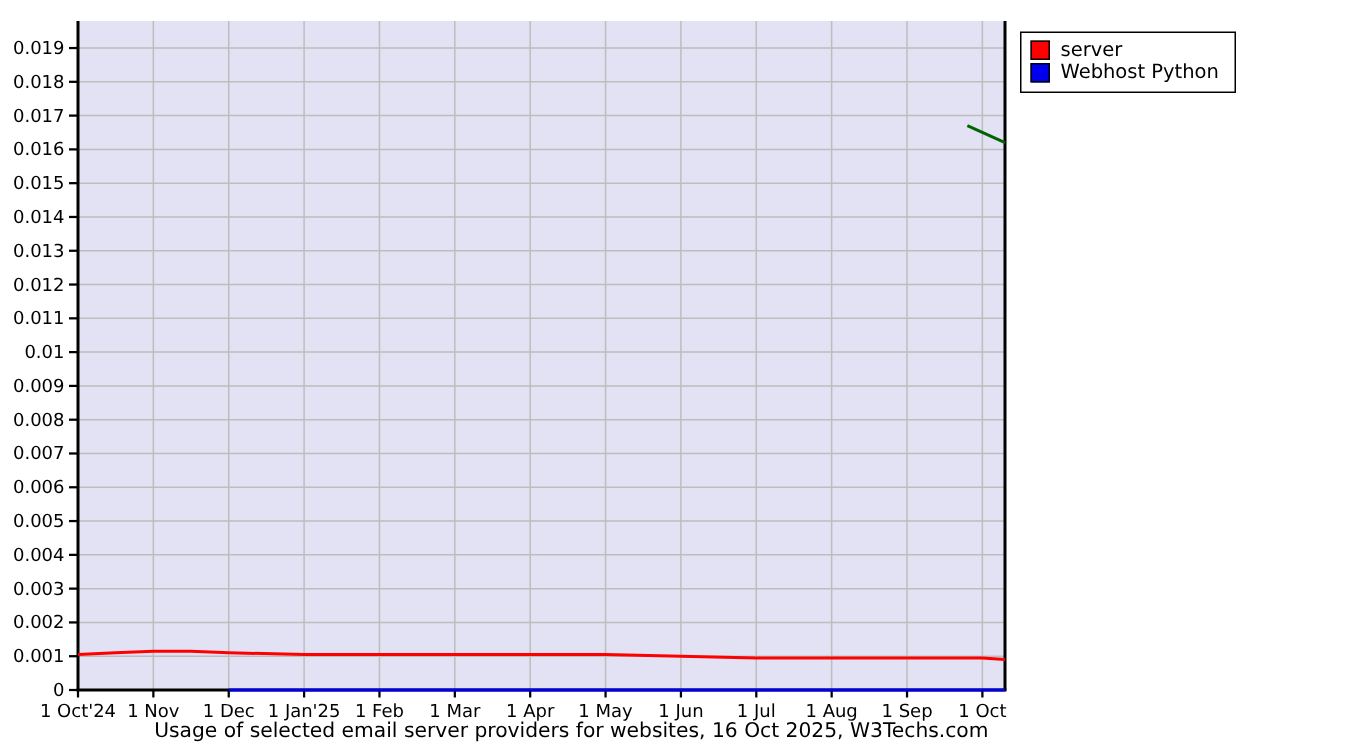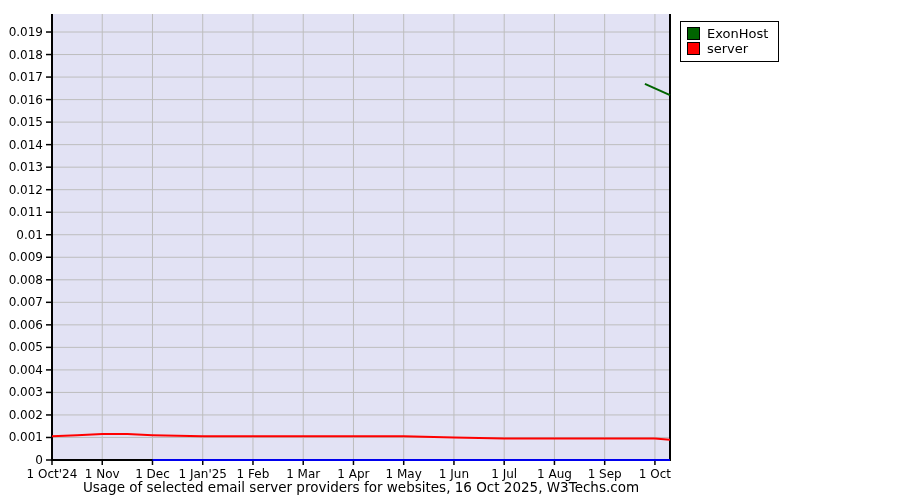--- a/index.html
+++ b/index.html
@@ -10,22 +10,22 @@
   svg{position:absolute;left:0;top:0;}
   .legend{
     position:absolute;left:680px;top:21px;
     background:#ffffff;border:1px solid #000;
     padding:4px 10px 5px 6px;
     font-size:13px;line-height:15px;
   }
   .legend-row{display:flex;align-items:center;gap:7px;white-space:nowrap;}
   .legend-swatch{width:11px;height:11px;border:1px solid #000;flex:0 0 auto;}
   .chart-title{
-    position:absolute;left:52px;top:479px;width:618px;
-    text-align:center;font-size:13.5px;color:#000;
+    position:absolute;left:41px;top:479px;width:618px;
+    text-align:right;font-size:13.5px;color:#000;
   }
 </style>
 </head>
 <body>
 
 <div class="canvas">
   <svg id="plot" width="900" height="500">
       <rect x="52" y="14" width="618" height="446" fill="#e2e2f4"></rect>
       <g>
         <line x1="46" y1="460" x2="52" y2="460" stroke="#000000" stroke-width="1.5"></line>
@@ -130,22 +130,22 @@
       </g>
       <line x1="52" y1="14" x2="52" y2="460" stroke="#000000" stroke-width="2"></line>
       <line x1="670" y1="14" x2="670" y2="460" stroke="#000000" stroke-width="2"></line>
       <line x1="51" y1="460" x2="671" y2="460" stroke="#000000" stroke-width="2"></line>
       <polyline points="644.9,83.8 670.0,95.1" fill="none" stroke="#006400" stroke-width="2" stroke-linejoin="round" stroke-linecap="butt"></polyline>
       <polyline points="52.0,436.3 77.1,435.2 102.2,434.1 127.4,434.1 152.5,435.2 202.7,436.3 253.0,436.3 303.2,436.3 353.5,436.3 403.7,436.3 454.0,437.5 504.2,438.6 554.4,438.6 604.7,438.6 654.9,438.6 670.0,439.7" fill="none" stroke="#ff0000" stroke-width="2" stroke-linejoin="round" stroke-linecap="butt"></polyline>
       <polyline points="152.5,460.0 202.7,460.0 253.0,460.0 303.2,460.0 353.5,460.0 403.7,460.0 454.0,460.0 504.2,460.0 554.4,460.0 604.7,460.0 654.9,460.0 670.0,460.0" fill="none" stroke="#0000ee" stroke-width="2" stroke-linejoin="round" stroke-linecap="butt"></polyline>
     </svg>
   <div class="legend" id="legend">
       <div class="legend-row">
-        <span class="legend-swatch" style="background: rgb(0, 100, 0);"></span>
-        <span>ExonHost</span>
+        <span class="legend-swatch" style="background: rgb(255, 0, 0);"></span>
+        <span>server</span>
       </div>
       <div class="legend-row">
-        <span class="legend-swatch" style="background: rgb(255, 0, 0);"></span>
-        <span>server</span>
+        <span class="legend-swatch" style="background: rgb(0, 0, 238);"></span>
+        <span>Webhost Python</span>
       </div>
     </div>
   <div class="chart-title">Usage of selected email server providers for websites, 16 Oct 2025, W3Techs.com</div>
 </div>
 
 </body></html>

